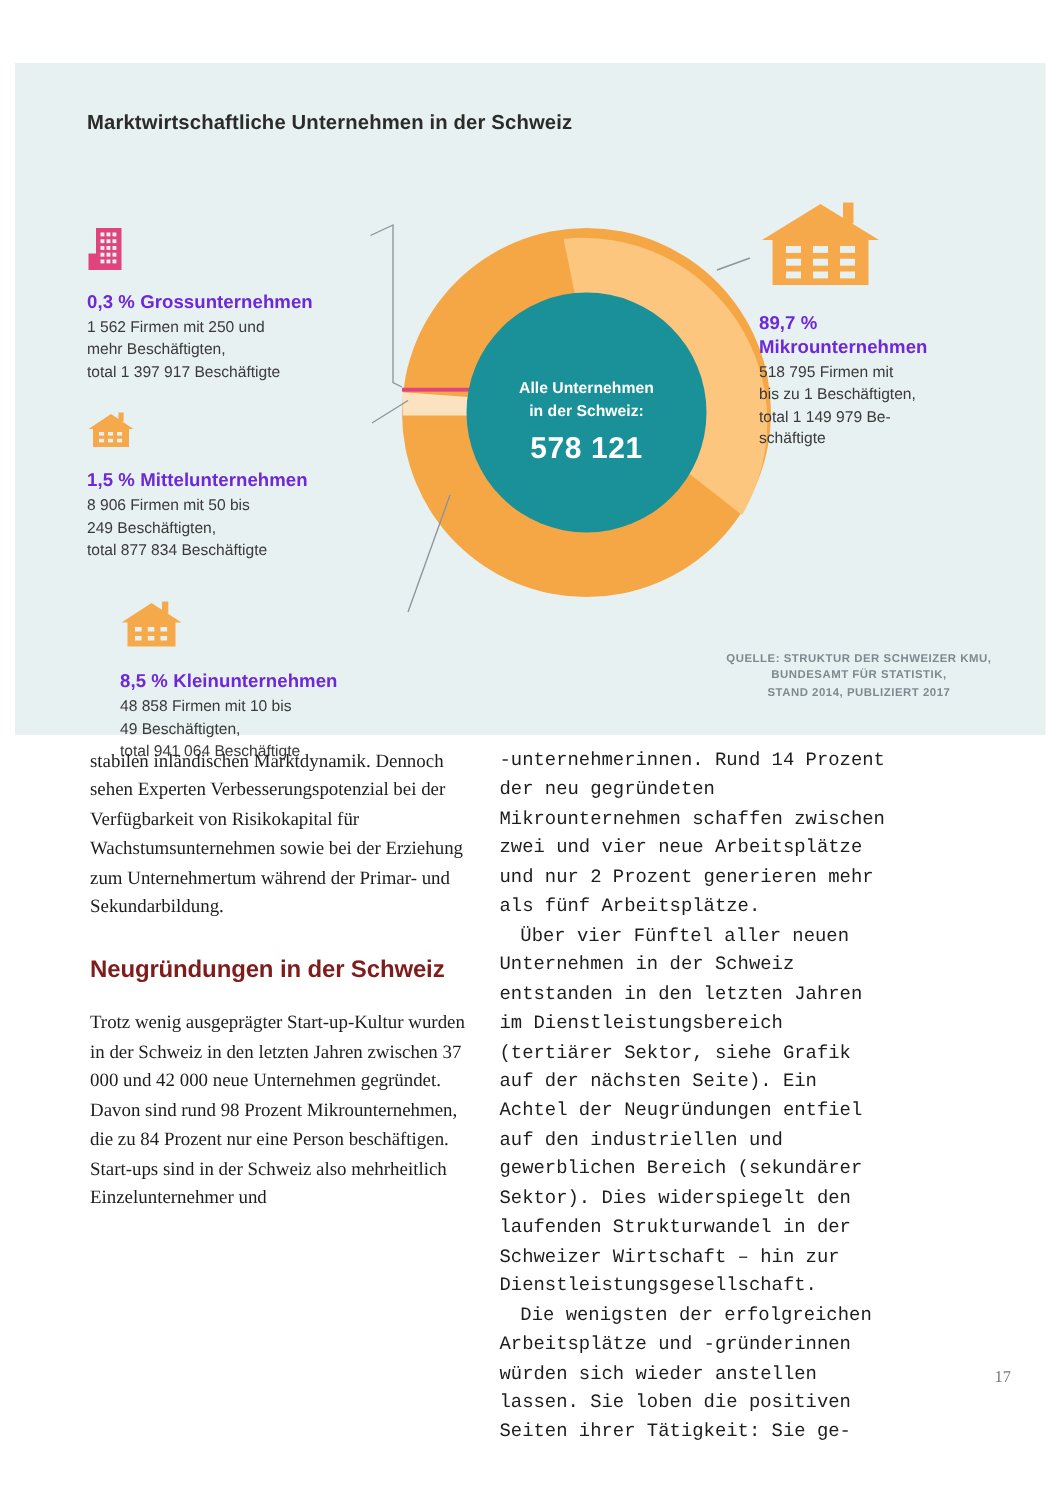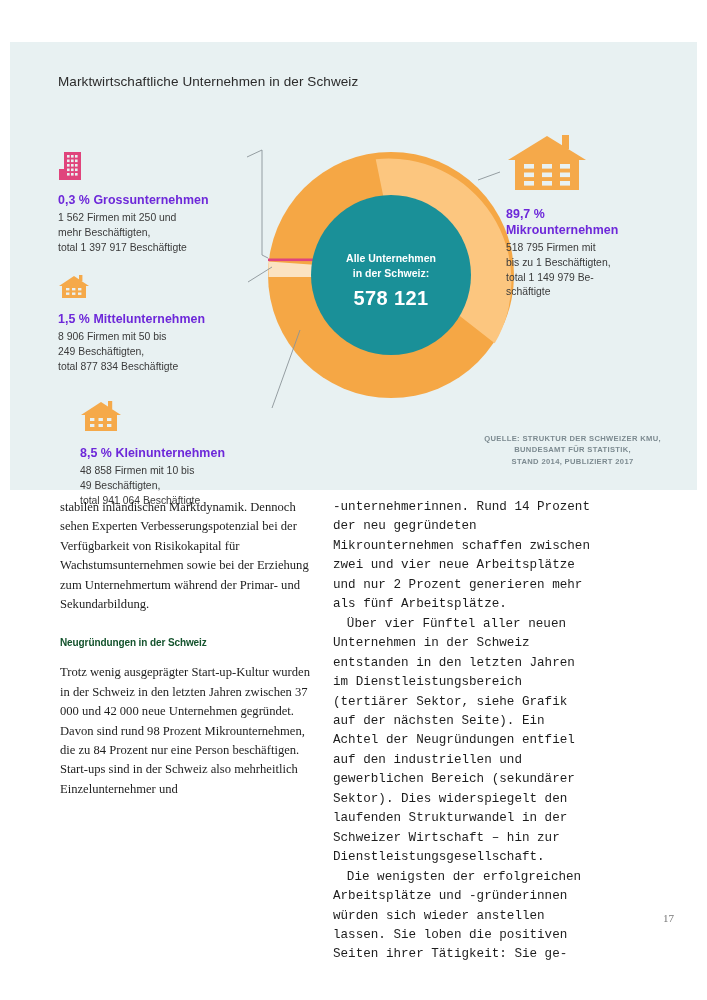--- a/index.html
+++ b/index.html
@@ -25,21 +25,21 @@
     width: 687px;
     height: 448px;
     background: #e8f1f2;
   }
 
   #infographic-title {
     position: absolute;
     left: 48px;
     top: 32px;
     font-size: 13.5px;
-    font-weight: normal;
+    font-weight: bold;
     letter-spacing: 0.1px;
     color: #2b2b2b;
   }
 
   
   #donut-wrap {
     position: absolute;
     left: 258px;
     top: 88px;
     width: 246px;
@@ -117,23 +117,23 @@
     text-align: left;
   }
   #column-left  { left: 60px; }
   #column-right { left: 333px; font-family: Liberation Mono, monospace; }
 
   .text-column p { margin: 0; }
   .text-column p.indent { text-indent: 1.1em; }
 
   .subhead {
     font-family: "Liberation Sans", sans-serif;
-    font-size: 10px;
-    font-weight: bold;
-    color: #14532d;
+    font-size: 16px;
+    font-weight: bold;
+    color: #7f1d1d;
     letter-spacing: -0.1px;
     margin: 20px 0 13px 0;
   }
 
   #page-number {
     position: absolute;
     left: 663px;
     top: 912px;
     font-family: "Liberation Serif", serif;
     font-size: 11px;

